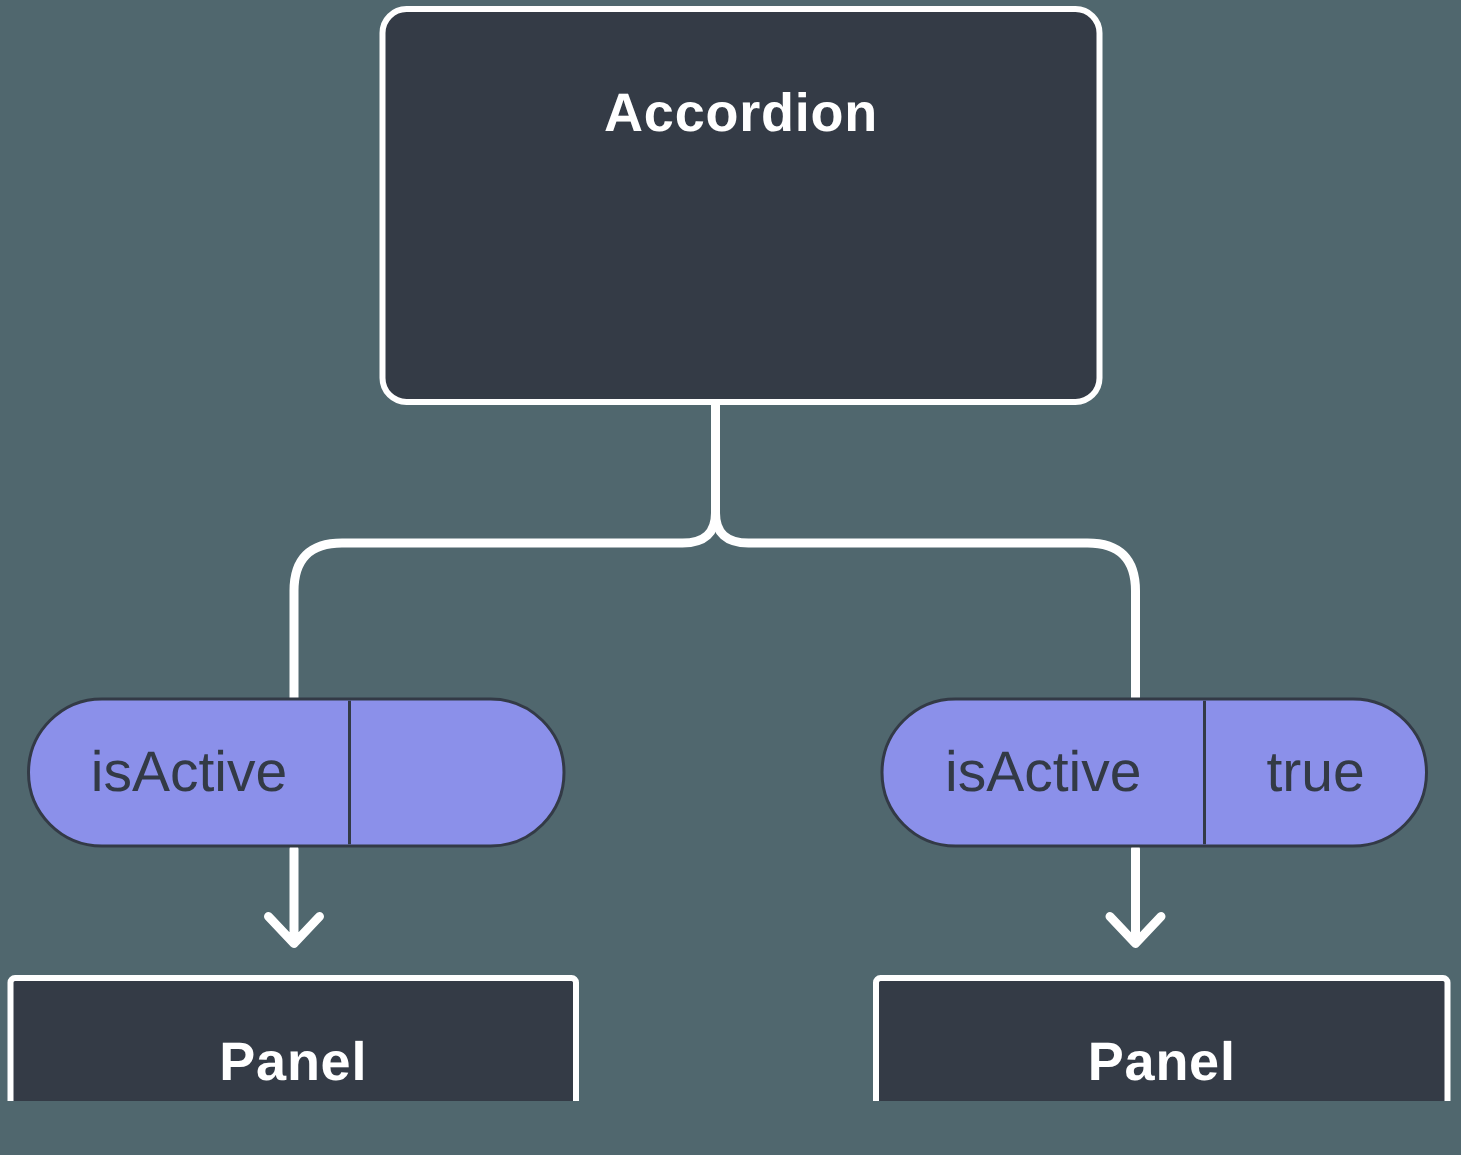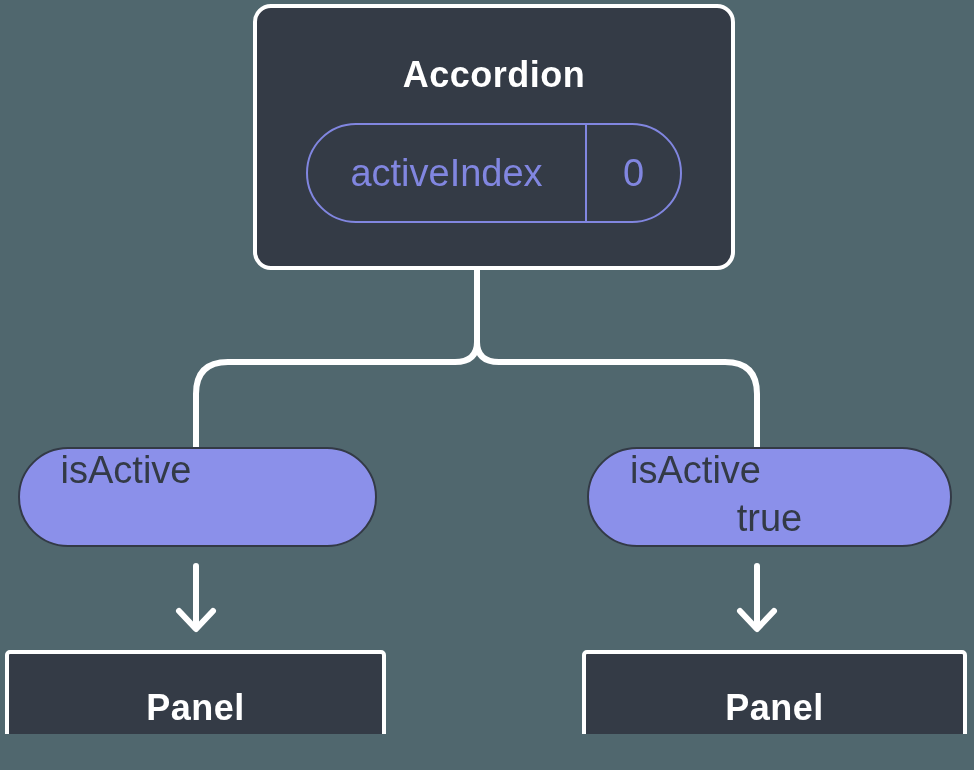--- a/index.html
+++ b/index.html
@@ -74,25 +74,24 @@
     background: transparent;
   }
   .pill.outline .seg-name { flex: 1 1 auto; }
   .pill.outline .divider {
     width: 2px;
     background: var(--accent-purple, #8186e0);
   }
   .pill.outline .seg-value { width: 93px; }
   .pill.filled {
     position: absolute;
-    top: 447px;
+    top: 465px;
     border: 2px solid var(--prop-ink, #333a46);
     background: var(--prop-pill-fill, #8b90ea);
     color: var(--prop-ink, #333a46);
-    flex-direction: column;
   }
   .pill.filled .divider {
     width: 2px;
     background: var(--prop-ink, #333a46);
   }
   .pill.filled.left { left: 18px; width: 359px; }
   .pill.filled.left .seg-name { width: 212px; }
   .pill.filled.left .seg-value { flex: 1 1 auto; }
   .pill.filled.right { left: 587px; width: 365px; }
   .pill.filled.right .seg-name { width: 213px; }
@@ -113,25 +112,20 @@
 
   <svg class="connectors" viewBox="0 0 974 770" aria-hidden="true">
     <path d="M 477 264 L 477 342 Q 477 362 455 362 L 228 362 Q 196 362 196 394 L 196 467"></path>
     <path d="M 477 264 L 477 342 Q 477 362 499 362 L 725 362 Q 757 362 757 394 L 757 467"></path>
     <path d="M 196 566 L 196 626 M 179 611 L 196 629 L 213 611"></path>
     <path d="M 757 566 L 757 626 M 740 611 L 757 629 L 774 611"></path>
   </svg>
 
   <div class="node root">
     <div class="node-title">Accordion</div>
-    <div class="pill outline">
-      <span class="seg seg-name">activeIndex</span>
-      <span class="divider"></span>
-      <span class="seg seg-value">0</span>
-    </div>
   </div>
 
   <div class="pill filled left">
     <span class="seg seg-name">isActive</span>
     <span class="divider"></span>
   </div>
 
   <div class="pill filled right">
     <span class="seg seg-name">isActive</span>
     <span class="divider"></span>

